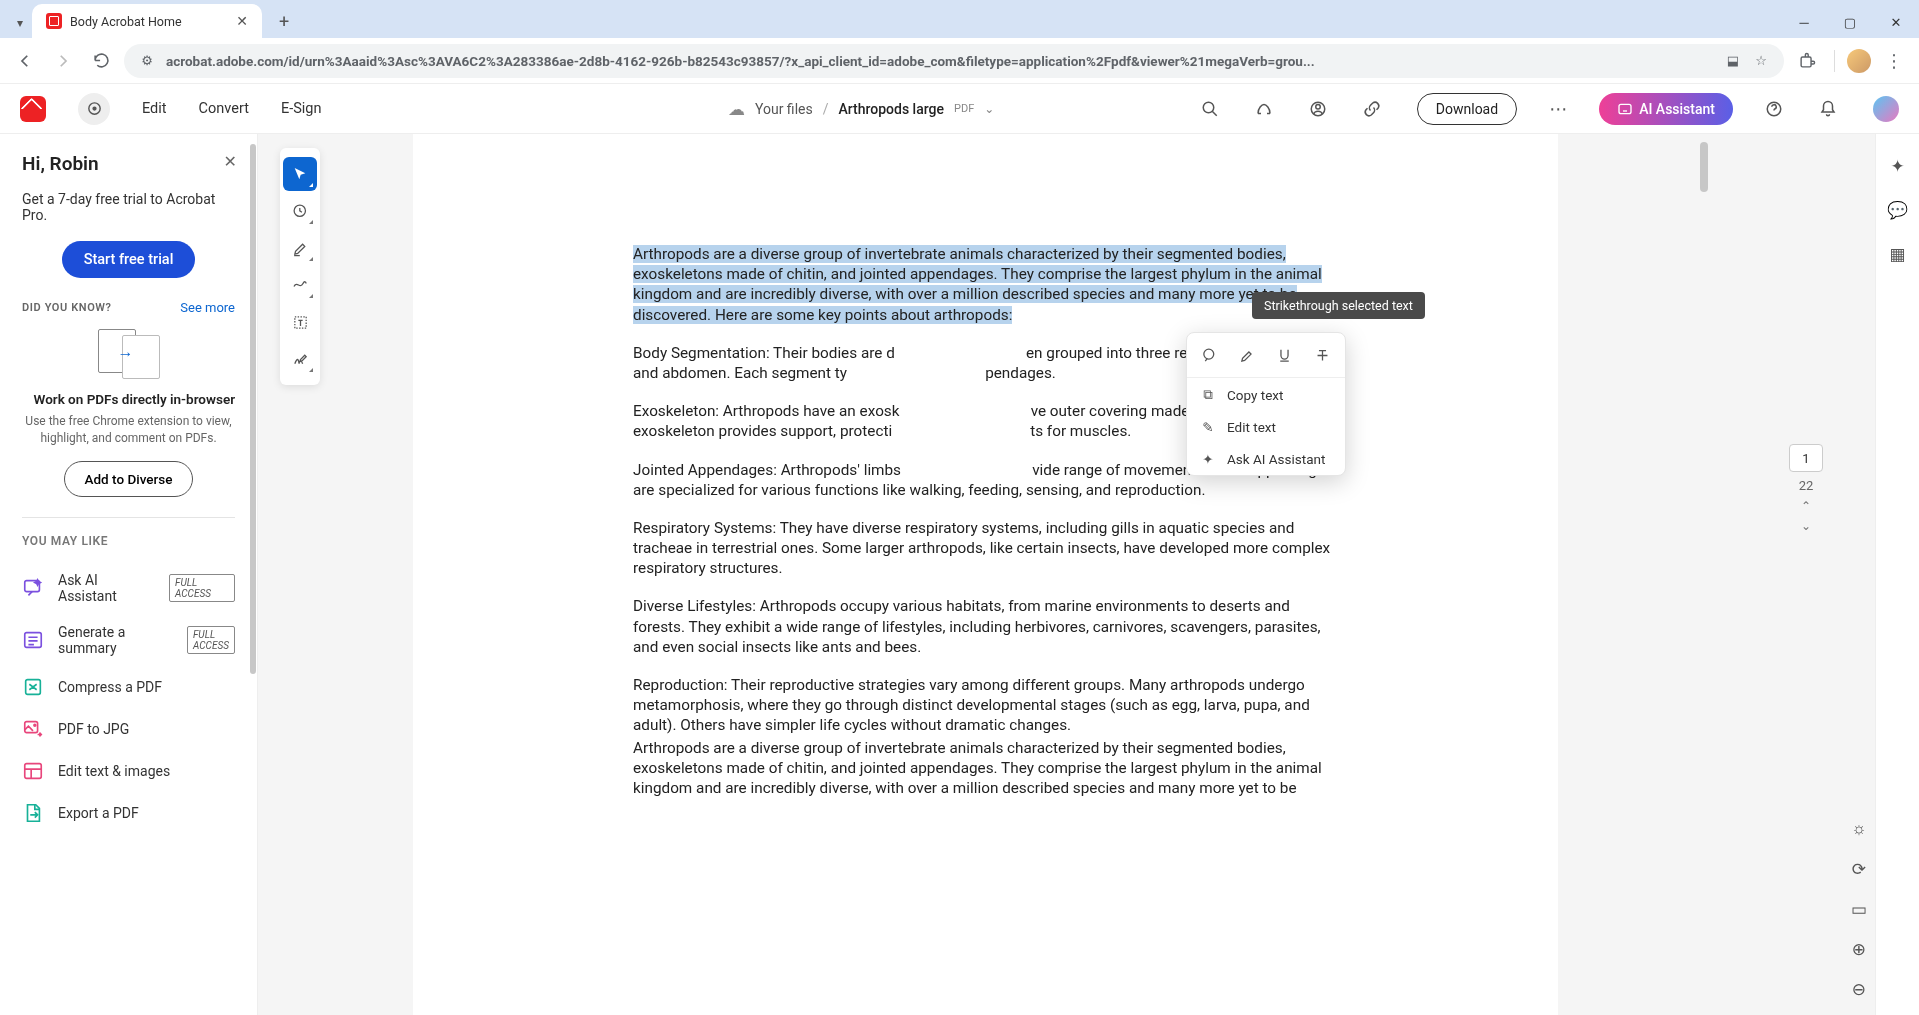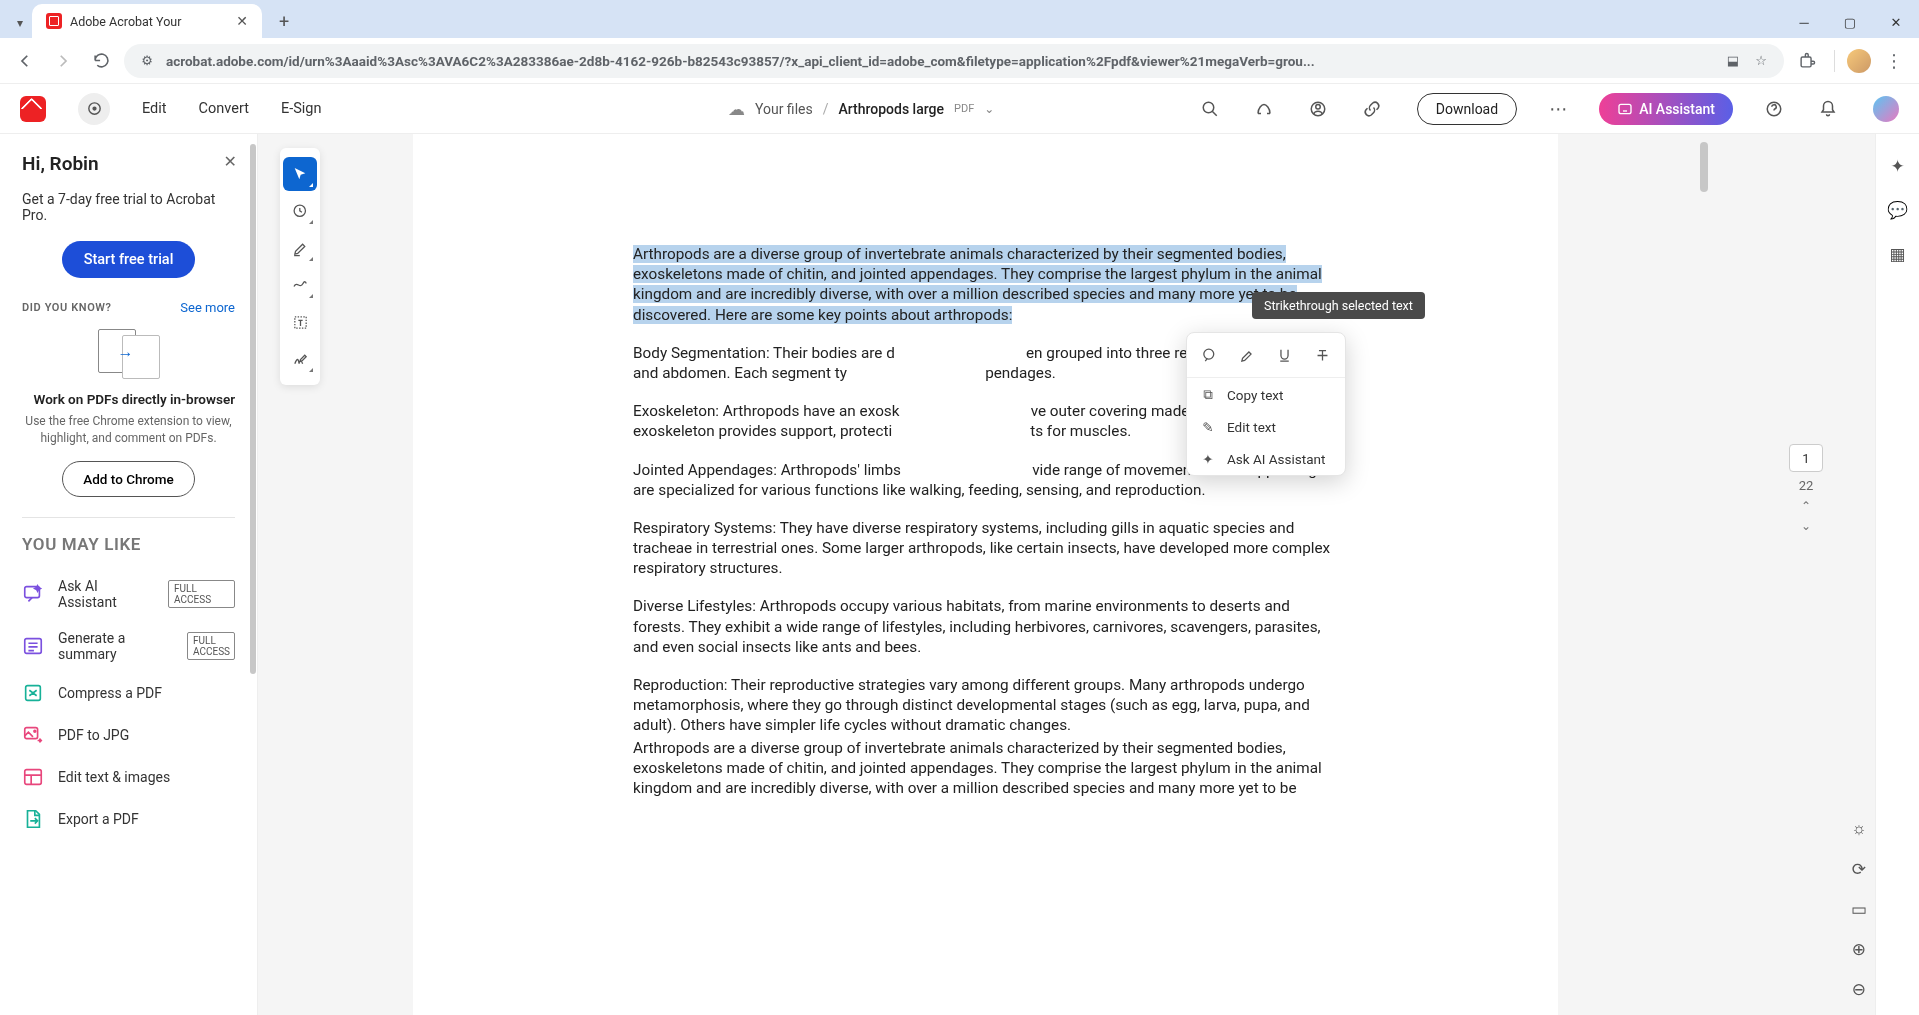--- a/index.html
+++ b/index.html
@@ -62,25 +62,25 @@
 .see-more { font-size: 13px; color: #0d66d0; }
 .pdf-illus { width: 70px; height: 48px; margin: 6px auto 14px; position: relative; }
 .pdf-illus .pg { position: absolute; width: 38px; height: 44px; border: 1.5px solid #888; background: #fff; border-radius: 2px; }
 .pdf-illus .pg1 { left: 4px; top: 0; }
 .pdf-illus .pg2 { right: 4px; top: 6px; border-color: #bbb; }
 .pdf-illus .arrow { position: absolute; left: 24px; top: 13px; color: #0d66d0; font-size: 16px; font-weight: bold; }
 .work-title { font-size: 13.5px; font-weight: 600; text-align: right; color: #222; }
 .work-desc { font-size: 12px; color: #666; text-align: center; margin: 6px 0 14px; line-height: 1.4; }
 .add-chrome-btn { border: 1.3px solid #555; border-radius: 20px; padding: 9px 20px; font-size: 13.5px; font-weight: 500; display: block; margin: 0 auto 20px; width: fit-content; }
 .side-hr { border: none; border-top: 1px solid #e4e4e4; margin: 0 0 16px; }
-.you-may { font-size: 17px; letter-spacing: .6px; color: #777; font-weight: 600; margin-bottom: 14px; }
+.you-may { font-size: 12px; letter-spacing: .6px; color: #777; font-weight: 600; margin-bottom: 14px; }
 .tool-row { display: flex; align-items: center; gap: 14px; padding: 10px 0; font-size: 14px; color: #333; }
 .tool-icon { width: 22px; height: 22px; display: flex; align-items: center; justify-content: center; }
 .tool-icon svg { width: 22px; height: 22px; }
-.access-badge { border: 1px solid #888; font-size: 10px; padding: 2px 5px; color: #555; border-radius: 2px; margin-left: 6px; }
+.access-badge { border: 1px solid #888; font-size: 10px; padding: 2px 5px; color: #555; border-radius: 2px; margin-left: 6px; font-style: italic; }
 
 
 .doc-area { flex: 1; display: flex; background: #f5f5f5; position: relative; }
 .vtoolbar { position: absolute; left: 22px; top: 14px; width: 40px; background: #fff; border-radius: 6px; box-shadow: 0 2px 8px rgba(0,0,0,.1); padding: 6px 0; }
 .vtool { width: 34px; height: 34px; margin: 3px auto; display: flex; align-items: center; justify-content: center; border-radius: 6px; color: #555; font-size: 16px; position: relative; }
 .vtool.active { background: #0d66d0; color: #fff; }
 .vtool .corner { position: absolute; right: 4px; bottom: 4px; width: 0; height: 0; border-left: 4px solid transparent; border-bottom: 4px solid #777; }
 .vtool.active .corner { border-bottom-color: #fff; }
 
 .page-wrap { margin: 0 auto; margin-left: 155px; width: 1145px; background: #fff; min-height: 100%; padding: 110px 220px 40px; position: relative; }
@@ -109,21 +109,21 @@
 
 svg { display: block; }
 </style>
 </head>
 <body>
 
 <div class="browser-titlebar">
   <div class="tab-caret">▾</div>
   <div class="browser-tab">
     <span class="tab-favicon"></span>
-    <span class="tab-title">Adobe Acrobat Your</span>
+    <span class="tab-title">Body Acrobat Home</span>
     <span class="tab-close">✕</span>
   </div>
   <div class="new-tab">+</div>
   <div class="window-controls">
     <div class="win-btn">─</div>
     <div class="win-btn">▢</div>
     <div class="win-btn">✕</div>
   </div>
 </div>
 
@@ -240,21 +240,21 @@
         <span class="did-know">DID YOU KNOW?</span>
         <span class="see-more">See more</span>
       </div>
       <div class="pdf-illus">
         <div class="pg pg1"></div>
           <div class="pg pg2"></div>
           <div class="arrow">→</div>
       </div>
       <div class="work-title">Work on PDFs directly in-browser</div>
       <div class="work-desc">Use the free Chrome extension to view, highlight, and comment on PDFs.</div>
-      <span class="add-chrome-btn">Add to Chrome</span>
+      <span class="add-chrome-btn">Add to Diverse</span>
       <hr class="side-hr">
       <div class="you-may">YOU MAY LIKE</div>
 
       <div class="tool-row">
         <span class="tool-icon">
             <svg viewBox="0 0 24 24" fill="none" stroke="#7b50df" stroke-width="1.8">
               <rect x="3" y="4" width="16" height="12" rx="2"></rect>
               <path d="M7 20l4-4M17 3l1 2 2 1-2 1-1 2-1-2-2-1 2-1z" fill="#7b50df"></path>
             </svg>
           </span>

